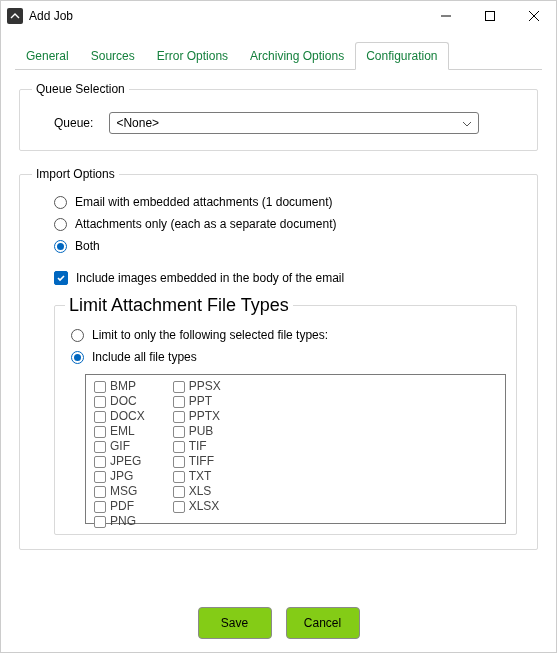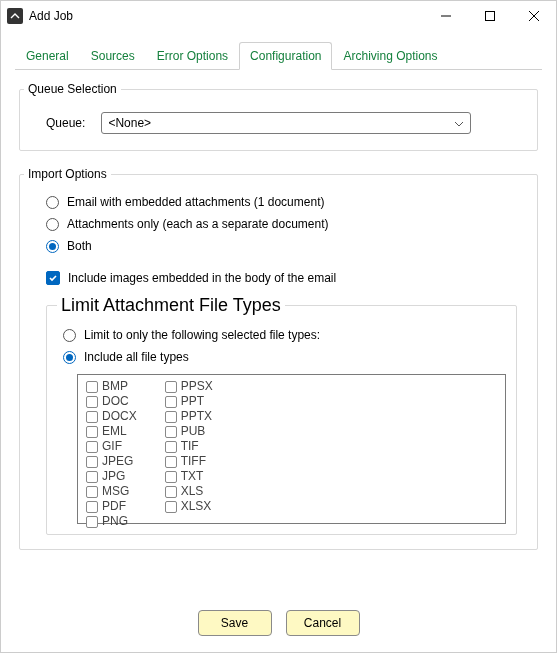--- a/index.html
+++ b/index.html
@@ -9,21 +9,21 @@
   .titlebar .icon { width: 16px; height: 16px; background:#333; border-radius:2px; display:flex; align-items:center; justify-content:center; margin-right:6px;}
   .titlebar .icon svg { display:block;}
   .titlebar .title { font-size: 12px; flex:1; }
   .winbtn { width: 44px; height: 30px; display:flex; align-items:center; justify-content:center; }
   .winbtn svg { display:block; }
   .content { flex:1; padding: 10px 14px 0 14px; overflow:hidden; }
   .tabs { display:flex; border-bottom: 1px solid #d0d0d0; }
   .tab { padding: 6px 10px 6px 10px; font-size:12px; color:#15803d; border:1px solid transparent; border-bottom:none; cursor:pointer; position:relative; top:1px; background:transparent;}
   .tab.active { background:#fff; border:1px solid #d0d0d0; border-bottom:1px solid #fff; border-radius:3px 3px 0 0;}
   .panel { padding: 12px 4px 0 4px; }
-  fieldset.group { border:1px solid #d9d9d9; border-radius:2px; margin:0 0 16px 0; padding: 10px 12px 12px 4px; }
+  fieldset.group { border:1px solid #d9d9d9; border-radius:2px; margin:0 0 16px 0; padding: 10px 12px 12px 12px; }
   fieldset.group > legend { font-size:12px; color:#000; padding:0 4px; }
   .row-queue { display:flex; align-items:center; gap:16px; padding: 6px 4px 4px 22px;}
   .row-queue label { font-size:12px; }
   .select { flex:1; height:22px; border:1px solid #7a7a7a; border-radius:3px; background:#fff; display:flex; align-items:center; padding:0 6px; justify-content:space-between; max-width:370px;}
   .select span { font-size:12px; }
   .radio-row, .check-row { display:flex; align-items:center; gap:8px; padding:4px 0 4px 22px; font-size:12px;}
   .radio { width:13px; height:13px; border:1px solid #555; border-radius:50%; display:flex; align-items:center; justify-content:center; background:#fff;}
   .radio.checked { border-color:#0067c0;}
   .radio.checked::after { content:""; width:7px; height:7px; border-radius:50%; background:#0067c0; display:block;}
   .checkbox { width:14px; height:14px; border:1px solid #555; border-radius:2px; background:#fff; display:flex; align-items:center; justify-content:center;}
@@ -31,21 +31,21 @@
   .checkbox.checked svg { display:block;}
   .checkbox svg { display:none;}
   .inner-group { border:1px solid #d9d9d9; margin:6px 8px 0 22px; padding:8px 10px 10px 10px; border-radius:2px;}
   .inner-group > legend { font-size:18px; padding:0 4px;}
   .filelist-box { border:1px solid #7a7a7a; margin:6px 0 0 20px; padding:4px 8px 4px 8px; height:150px; background:#fff;}
   .filelist-cols { display:flex; gap:28px; }
   .filelist-col { display:flex; flex-direction:column; }
   .fchk { display:flex; align-items:center; gap:4px; font-size:12px; line-height:15px; color:#444;}
   .fchk .cb { width:12px; height:12px; border:1px solid #888; border-radius:2px; background:#fff;}
   .footer { height:58px; display:flex; align-items:center; justify-content:center; gap:14px;}
-  .btn { min-width:74px; height:26px; border:1px solid #8a8a8a; border-radius:4px; background:#fef9c3; font-size:12px; display:flex; align-items:center; justify-content:center; cursor:pointer;}
+  .btn { min-width:74px; height:32px; border:1px solid #8a8a8a; border-radius:4px; background:#84cc16; font-size:12px; display:flex; align-items:center; justify-content:center; cursor:pointer;}
   .spacer10 { height:10px;}
 </style>
 </head>
 <body>
 
 <div class="window">
 
   <div class="titlebar">
     <div class="icon">
       <svg width="10" height="10" viewBox="0 0 10 10">
@@ -69,22 +69,22 @@
           <line x1="10" y1="0" x2="0" y2="10" stroke="#000" stroke-width="1"></line>
         </svg>
     </div>
   </div>
 
   <div class="content">
     <div class="tabs">
       <div class="tab">General</div>
       <div class="tab">Sources</div>
       <div class="tab">Error Options</div>
+      <div class="tab">Archiving Options</div>
       <div class="tab active">Configuration</div>
-      <div class="tab">Archiving Options</div>
     </div>
 
     <div class="panel">
 
       <fieldset class="group">
         <legend>Queue Selection</legend>
         <div class="row-queue">
           <label>Queue:</label>
           <div class="select">
             <span>&lt;None&gt;</span>

